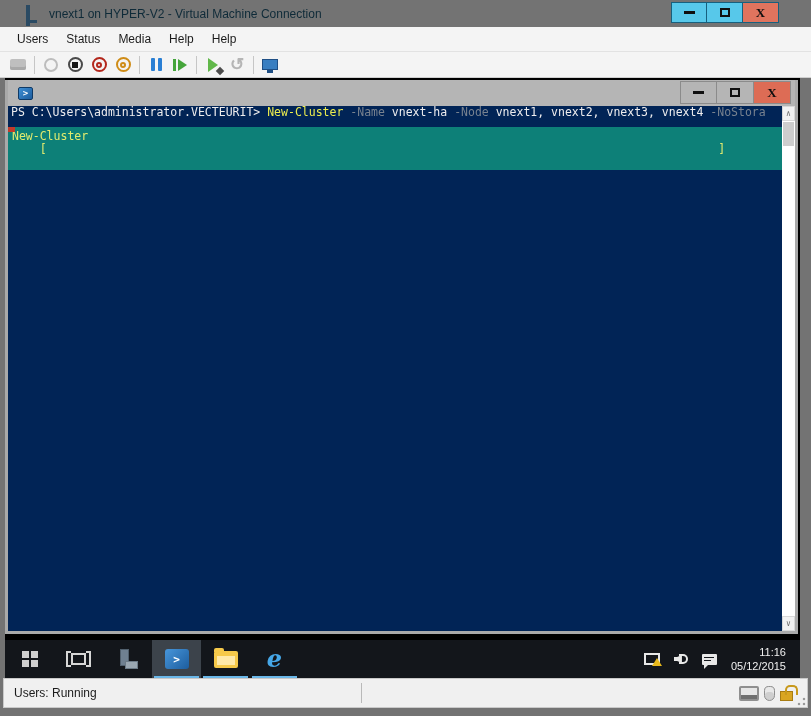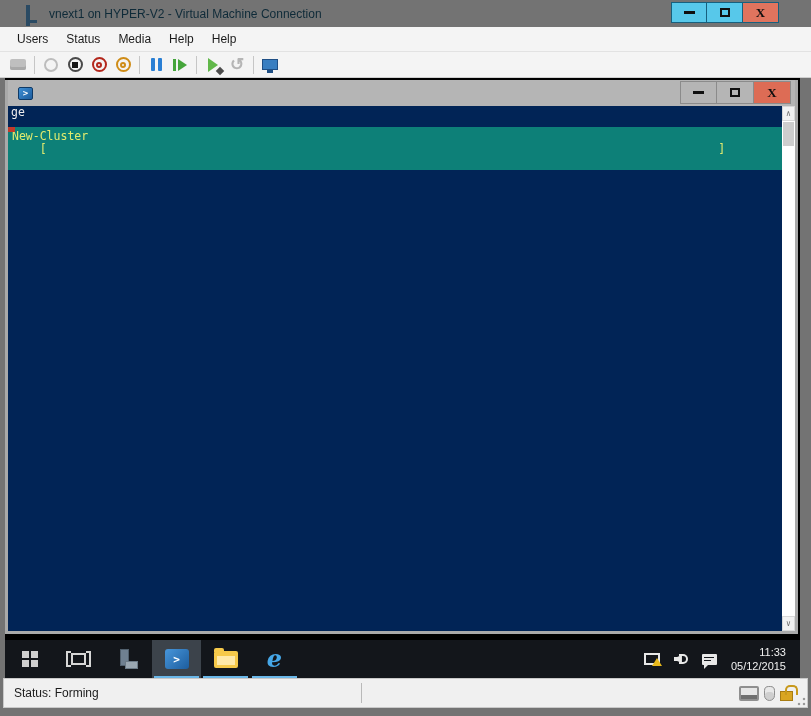--- a/index.html
+++ b/index.html
@@ -212,21 +212,21 @@
           <div class="ps-btn">
               <span class="glyph-max"></span>
             </div>
           <div class="ps-btn close">
               <span class="glyph-x">X</span>
             </div>
         </div>
       </div>
 
       <div class="console">
-        <div class="line c-param">ge</div>
+        <div class="line"><span>PS C:\Users\administrator.VECTEURIT&gt; </span><span class="c-cmdlet">New-Cluster</span><span class="c-param"> -Name </span><span class="c-arg">vnext-ha</span><span class="c-param"> -Node </span><span class="c-arg">vnext1, vnext2, vnext3, vnext4</span><span class="c-param"> -NoStora</span></div>
 
         <div class="progress-box">
           <span class="red-artifact"></span>
           <div class="pline">New-Cluster</div>
           <div class="pline">    [                                                                                                 ]</div>
         </div>
 
         <div class="sbar">
           <div class="sb-btn">∧</div>
           <div class="sb-thumb"></div>
@@ -272,29 +272,29 @@
           </span>
         <span class="spk">
             <span class="body"></span>
             <span class="wave"></span>
           </span>
         <span class="ac-icon">
             <span class="l1"></span>
             <span class="l2"></span>
           </span>
         <span class="clock">
-          <div>11:33</div>
+          <div>11:16</div>
           <div>05/12/2015</div>
         </span>
       </div>
     </div>
   </div>
 
   <div class="statusbar">
-    <span class="status-text">Status: Forming</span>
+    <span class="status-text">Users: Running</span>
     <span class="status-sep"></span>
     <div class="status-icons">
       <span class="kb-icon"></span>
       <span class="mouse-icon"></span>
       <span class="lock-icon"></span>
     </div>
     <span class="grip"></span>
   </div>
 
 </div>

